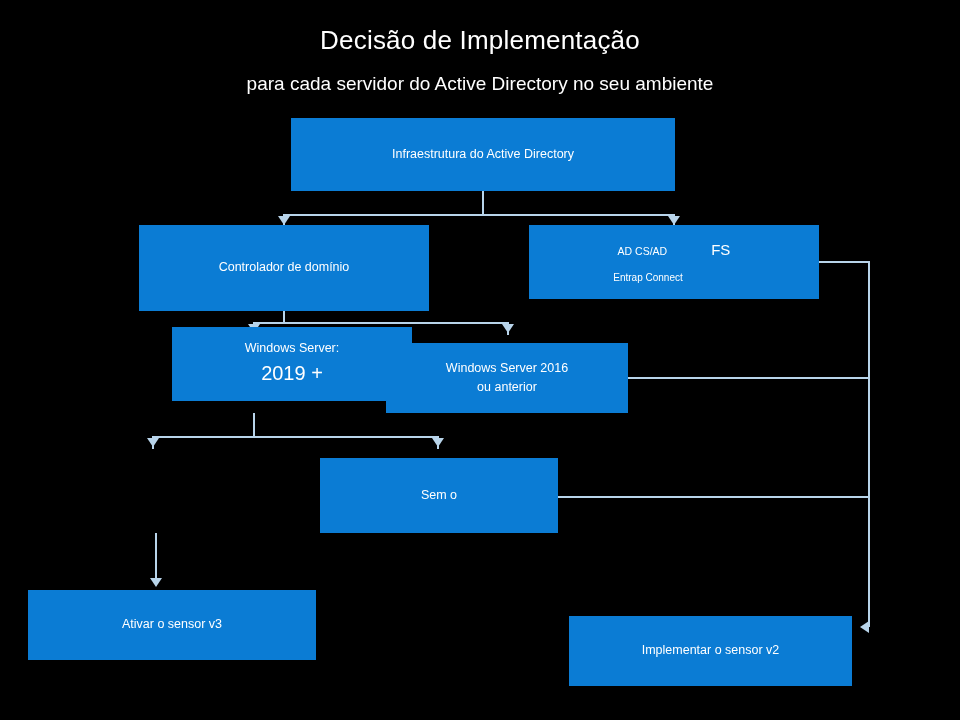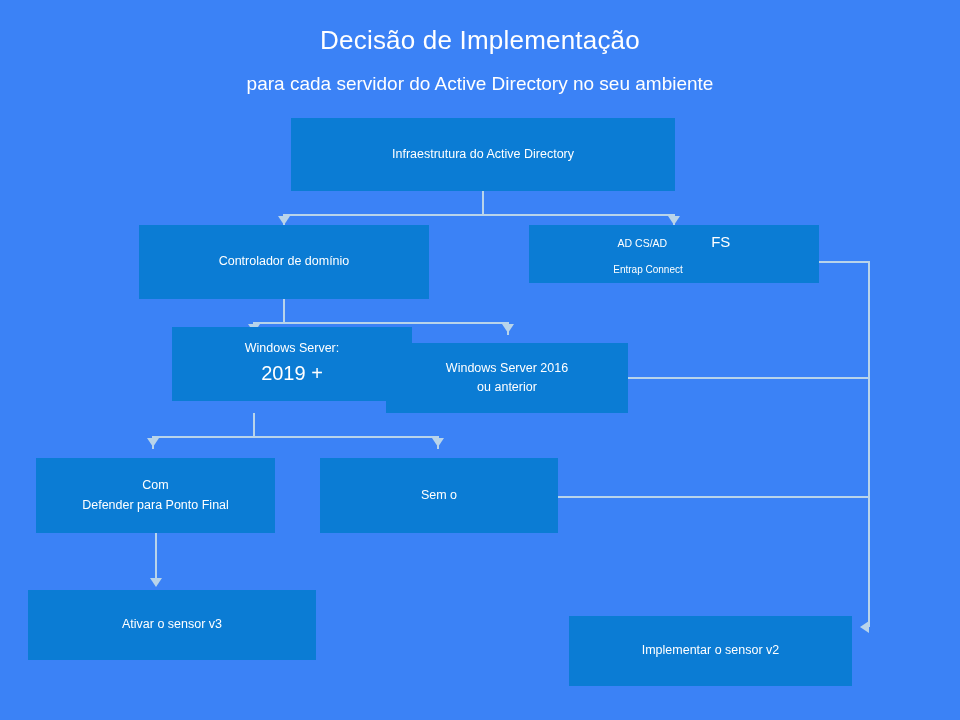--- a/index.html
+++ b/index.html
@@ -11,21 +11,21 @@
     width: 960px;
     height: 720px;
     overflow: hidden;
     font-family: "Liberation Sans", sans-serif;
     color: #ffffff;
   }
   #canvas {
     position: relative;
     width: 960px;
     height: 720px;
-    background: #3b82f6;
+    background: #000000;
   }
 
   
   .title {
     position: absolute;
     left: 0;
     width: 960px;
     text-align: center;
     color: #ffffff;
     font-weight: normal;
@@ -53,22 +53,22 @@
     font-size: 12.5px;
     line-height: 1.55;
     box-sizing: border-box;
     padding: 4px 0;
   }
   .node .line1, .node .line2, .node .line3 { display: block; }
   .big { font-size: 20px; }
 
   
   #node-ad-infra      { left: 291px; top: 118px; width: 384px; height: 73px; }
-  #node-dc            { left: 139px; top: 225px; width: 290px; height: 74px; }
-  #node-adcs          { left: 529px; top: 225px; width: 290px; height: 58px; }
+  #node-dc            { left: 139px; top: 225px; width: 290px; height: 86px; }
+  #node-adcs          { left: 529px; top: 225px; width: 290px; height: 74px; }
   #node-ws2019        { left: 134px; top: 327px; width: 240px; height: 74px; margin-left: 38px; }
   #node-ws2016        { left: 386px; top: 343px; width: 242px; height: 70px; }
   #node-com-defender  { left: 36px;  top: 458px; width: 239px; height: 75px; }
   #node-sem-defender  { left: 320px; top: 458px; width: 238px; height: 75px; gap: 48px; }
   #node-sensor-v3     { left: 28px;  top: 590px; width: 288px; height: 70px; }
   #node-sensor-v2     { left: 569px; top: 616px; width: 283px; height: 70px; }
 
   
   #node-adcs .adcs-row {
     display: flex;
@@ -164,24 +164,20 @@
   <div class="node" id="node-ws2019">
     <span class="line1">Windows Server:</span>
     <span class="line2 big">2019 +</span>
   </div>
 
   <div class="node" id="node-ws2016">
     <span class="line1">Windows Server 2016</span>
     <span class="line2">ou anterior</span>
   </div>
 
-  <div class="node" id="node-com-defender">
-    <span class="line1">Com</span>
-    <span class="line2">Defender para Ponto Final</span>
-  </div>
 
   <div class="node" id="node-sem-defender">
     <span class="line1">Sem o</span>
   </div>
 
   <div class="node" id="node-sensor-v3">
     <span class="line1">Ativar o sensor v3</span>
   </div>
 
   <div class="node" id="node-sensor-v2">

